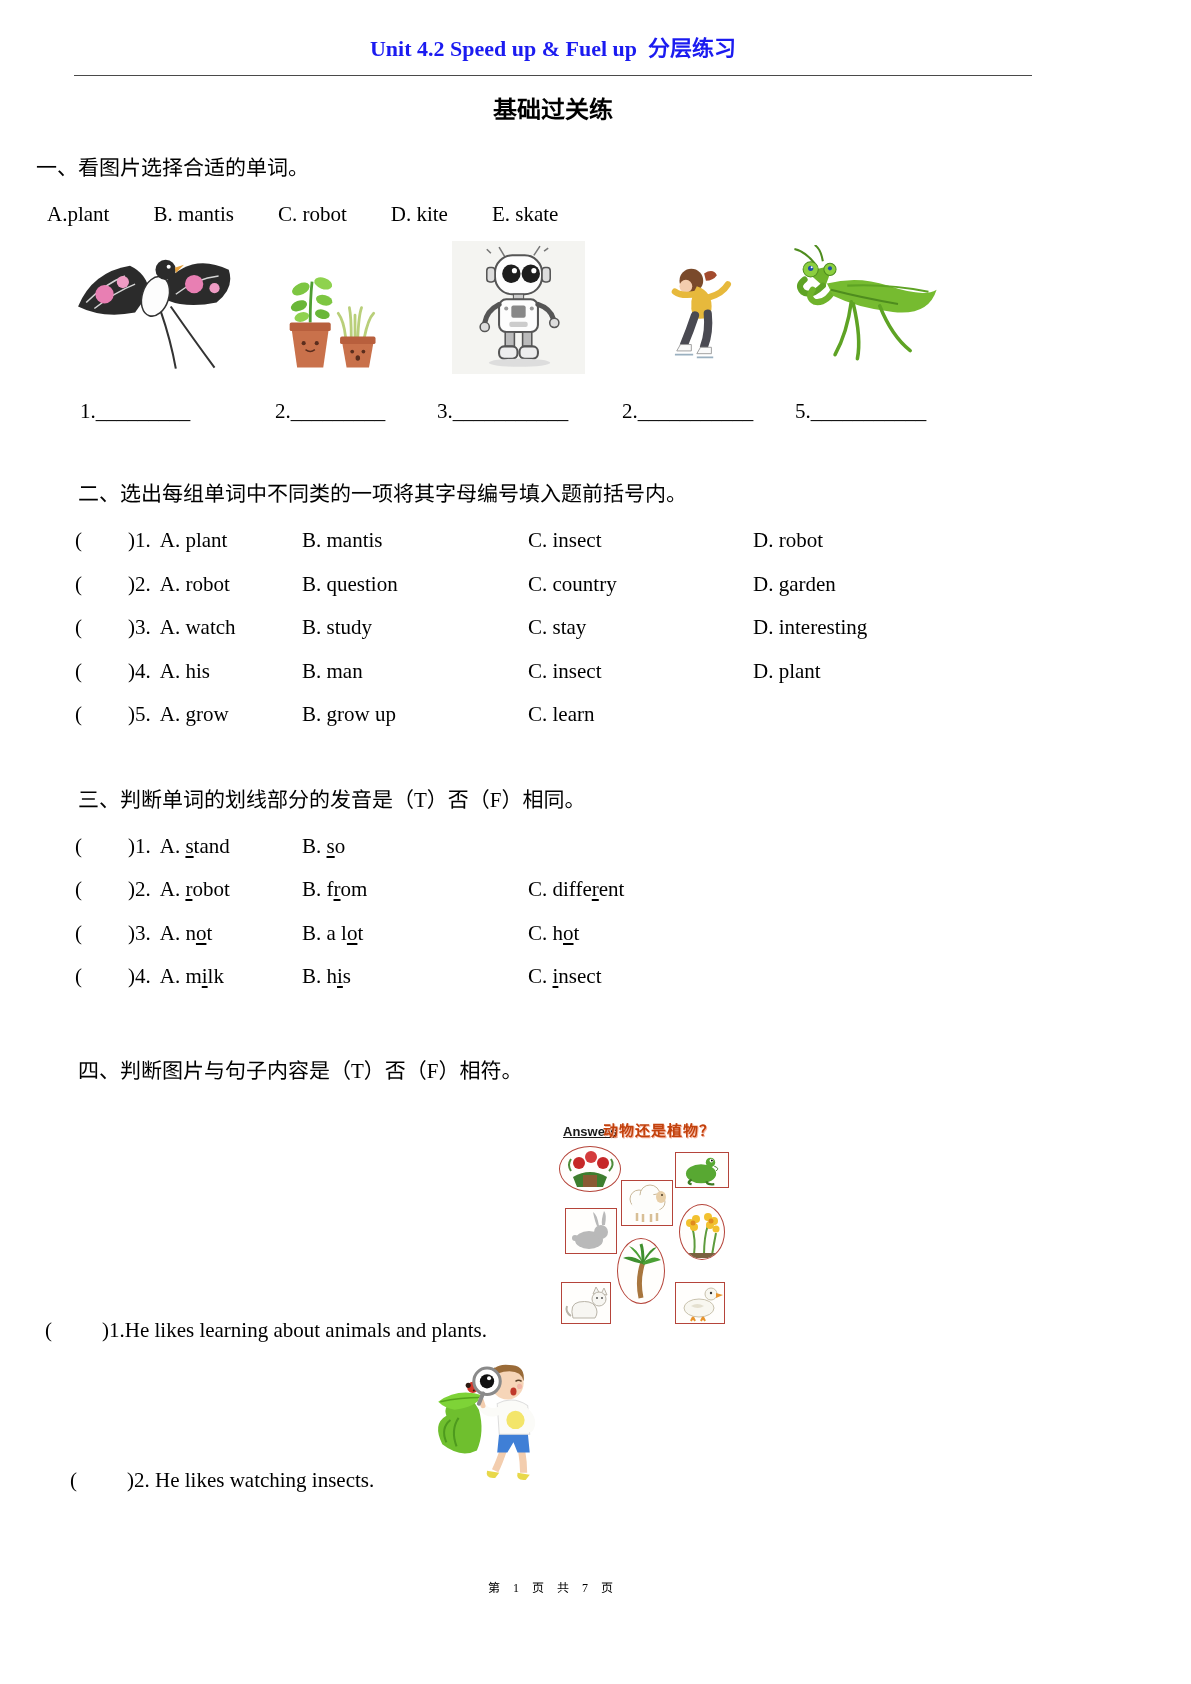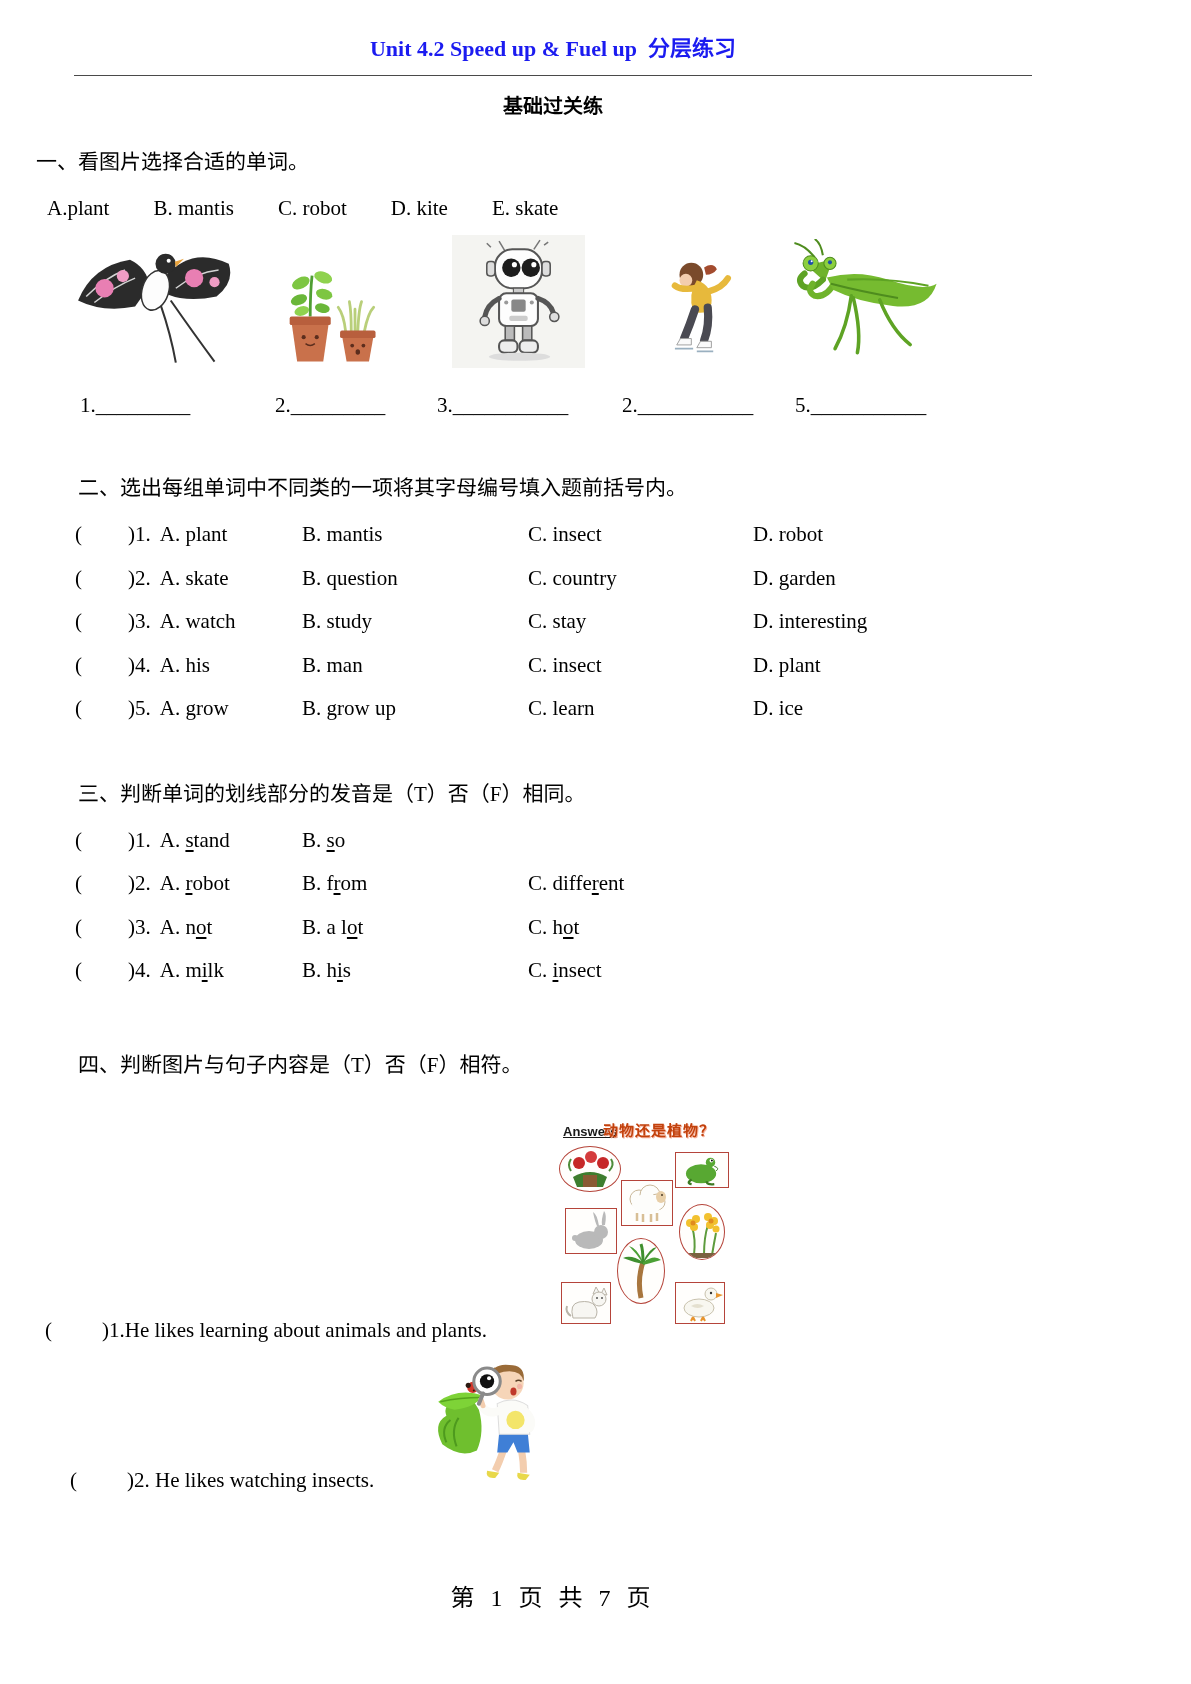--- a/index.html
+++ b/index.html
@@ -2,21 +2,21 @@
 <html lang="zh-CN"><head>
 <meta charset="utf-8">
 <style>
   *{box-sizing:border-box;margin:0;padding:0}
   html,body{background:#fff}
   body{width:1191px;height:1684px;font-family:"Liberation Serif","DejaVu Serif",serif;color:#000;font-size:21px;position:relative}
   .page{position:relative;width:1106px;height:1684px;overflow:hidden;background:#fff}
 
   .title{margin-top:30px;text-align:center;font-weight:bold;font-size:22px;color:#1b1bf0;white-space:pre}
   .rule{border:none;border-top:1.5px solid #4a4a4a;margin:13px 74px 0 74px}
-  .subtitle{margin-top:14px;text-align:center;font-weight:bold;font-size:20px}
+  .subtitle{margin-top:14px;text-align:center;font-weight:bold;font-size:24px}
 
   .s1-head{margin:26px 0 0 36px}
   .wordbank{margin:21px 0 0 47px}
   .wordbank span{margin-right:44px}
 
   .imgrow{position:relative;height:142px;margin-top:14px}
   .imgrow svg{position:absolute;top:0}
 
   .blanks{position:relative;height:34px;margin-top:16px}
   .blanks span{position:absolute;top:0}
@@ -35,21 +35,21 @@
   .answers{position:absolute;top:6px;left:10px;font-size:13px;font-weight:bold;text-decoration:underline;color:#1a1a1a}
   .poster-title{position:absolute;top:1px;left:50px;font-size:15px;font-weight:bold;color:#c2410c;text-shadow:1px 1px 0 rgba(247,176,154,.9);letter-spacing:1px;white-space:nowrap}
   .frame{position:absolute;border:1.5px solid #b5443a;background:#fffefc;display:flex;align-items:center;justify-content:center;overflow:hidden}
   .frame.oval{border-radius:50%}
 
   .q1{position:absolute;left:45px;top:1318px}
   .q2{position:absolute;left:70px;top:1468px}
   .qparen{display:inline-block;width:57px}
   .boy{position:absolute;left:424px;top:1352px}
 
-  .footer{position:absolute;left:0;right:0;top:1578px;text-align:center;font-size:24px;letter-spacing:5px}
+  .footer{position:absolute;left:0;right:0;top:1578px;text-align:center;font-size:12px;letter-spacing:5px}
 </style>
 </head>
 <body>
 
 <div class="page">
 
   <div class="title">Unit 4.2 Speed up &amp; Fuel up  分层练习</div>
   <hr class="rule">
   <div class="subtitle">基础过关练</div>
 
@@ -169,21 +169,21 @@
   <div class="trows">
     <div class="trow">
       <span>(</span>
       <span><span class="num">)1.</span><span>A. plant</span></span>
       <span>B. mantis</span>
       <span>C. insect</span>
       <span>D. robot</span>
     </div>
     <div class="trow">
       <span>(</span>
-      <span><span class="num">)2.</span><span>A. skate</span></span>
+      <span><span class="num">)2.</span><span>A. robot</span></span>
       <span>B. question</span>
       <span>C. country</span>
       <span>D. garden</span>
     </div>
     <div class="trow">
       <span>(</span>
       <span><span class="num">)3.</span><span>A. watch</span></span>
       <span>B. study</span>
       <span>C. stay</span>
       <span>D. interesting</span>
@@ -193,21 +193,20 @@
       <span><span class="num">)4.</span><span>A. his</span></span>
       <span>B. man</span>
       <span>C. insect</span>
       <span>D. plant</span>
     </div>
     <div class="trow">
       <span>(</span>
       <span><span class="num">)5.</span><span>A. grow</span></span>
       <span>B. grow up</span>
       <span>C. learn</span>
-      <span>D. ice</span>
     </div>
   </div>
 
   <div class="sec-head m-sec3">三、判断单词的划线部分的发音是（T）否（F）相同。</div>
   <div class="trows">
     <div class="trow trow3">
       <span>(</span>
       <span><span class="num">)1.</span><span><span>A. </span><span></span><span class="u">s</span><span>tand</span></span></span>
       <span><span>B. </span><span></span><span class="u">s</span><span>o</span></span>
     </div>

